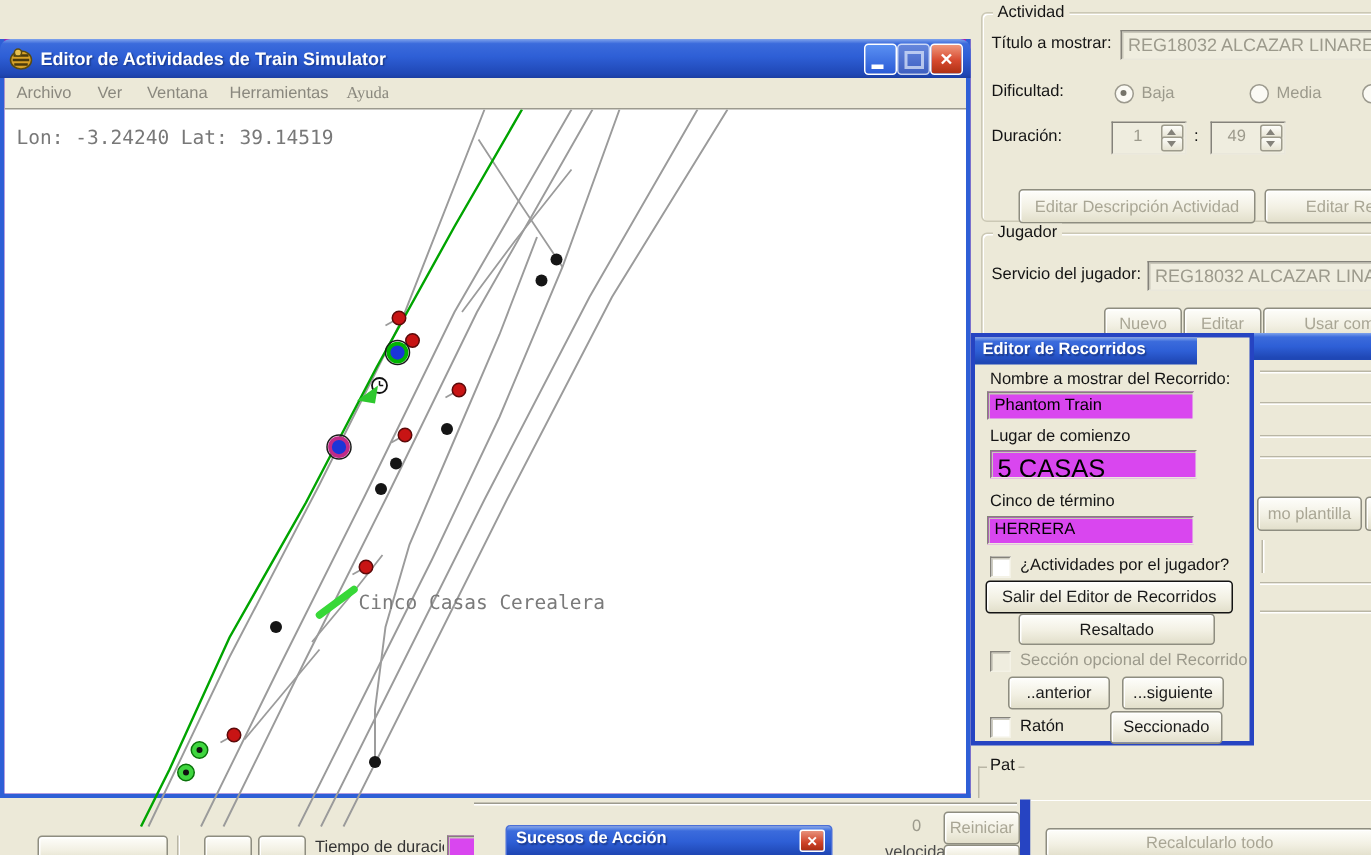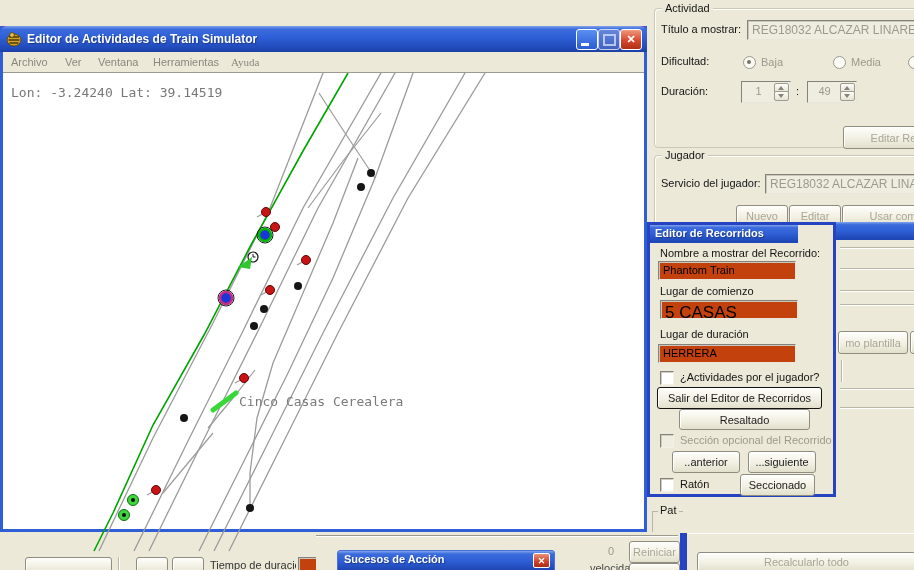--- a/index.html
+++ b/index.html
@@ -16,21 +16,21 @@
     display:flex;align-items:center;}
   .titletext{font:bold 12px "Liberation Sans",sans-serif;color:#fff;text-shadow:1px 1px 1px #1b3a8c;white-space:nowrap;}
   .wbtn{position:absolute;top:3px;width:20px;height:19px;border:1px solid #fff;border-radius:3px;
     font:bold 11px "Liberation Sans",sans-serif;color:#fff;display:flex;align-items:center;justify-content:center;}
   .wbtn.min{background:linear-gradient(180deg,#5A90F2,#2B5BD7);}
   .wbtn.max{background:linear-gradient(180deg,#7490DC,#4A68C4);opacity:.75;}
   .wbtn.close{background:linear-gradient(180deg,#F0977B,#D6492F 55%,#AE3014);}
   .minbar{position:absolute;left:4px;bottom:3px;width:8px;height:3px;background:#fff;}
   .maxsq{position:absolute;left:4px;top:4px;width:9px;height:8px;border:2px solid #E6ECFA;}
   
-  .tb{position:absolute;background:#c2410c;border:1px solid;border-color:#84827A #E9E7DB #E9E7DB #84827A;
+  .tb{position:absolute;background:#d946ef;border:1px solid;border-color:#84827A #E9E7DB #E9E7DB #84827A;
       box-shadow:inset 1px 1px 0 #C9C7BA;font:12px "Liberation Sans",sans-serif;color:#000;
       padding:2px 4px;white-space:nowrap;overflow:hidden;}
   .tb.dis{background:#EFEDDF;color:#9C9A8C;}
   .btn{position:absolute;display:flex;align-items:center;justify-content:center;
       font:11px "Liberation Sans",sans-serif;color:#1a1a1a;white-space:nowrap;overflow:hidden;
       background:linear-gradient(180deg,#FEFEFB,#F2F0E3 55%,#E2DFCB);
       border:1px solid #8E8D80;border-radius:3px;box-shadow:inset 1px 1px 0 #fff;}
   .btn.dis{color:#A9A695;}
   .btn.default{border:1px solid #141414;}
   .chk{position:absolute;width:12px;height:12px;background:#fff;border:1px solid;
@@ -157,20 +157,21 @@
       <span class="val">1</span>
       <span class="spin-btn spin-up"></span>
       <span class="spin-btn spin-dn"></span>
     </div>
     <span class="lbl" style="left:141px;top:76px;">:</span>
     <div class="spin" style="left:152px;top:72px;width:48px;height:20px;">
       <span class="val">49</span>
       <span class="spin-btn spin-up"></span>
       <span class="spin-btn spin-dn"></span>
     </div>
+    <div class="btn dis" style="left:24px;top:117px;width:156px;height:21px;">Editar Descripción Actividad</div>
     <div class="btn dis" style="left:188px;top:117px;width:132px;height:21px;">Editar Resumen</div>
   </div>
 
   <div class="grp" style="left:654px;top:155px;width:310px;height:112px;">
     <span class="grp-title">Jugador</span>
     <span class="lbl" style="left:6px;top:21px;">Servicio del jugador:</span>
     <div class="tb dis" style="left:110px;top:18px;width:210px;height:14px;">REG18032 ALCAZAR LINARES</div>
     <div class="btn dis" style="left:81px;top:49px;width:50px;height:20px;">Nuevo</div>
     <div class="btn dis" style="left:134px;top:49px;width:50px;height:20px;">Editar</div>
     <div class="btn dis" style="left:187px;top:49px;width:130px;height:20px;">Usar como plan</div>
@@ -191,21 +192,21 @@
 
   <div class="abs" style="left:647px;top:222px;width:183px;height:269px;border:3px solid #2644C2;background:#ECE9D8;z-index:20;">
     <div class="smallbar" style="left:0;top:0;width:148px;">
       <span class="titletext" style="position:absolute;left:5px;top:2px;font-size:11px;">Editor de Recorridos</span>
     </div>
     <div class="abs" style="left:0;top:18px;width:183px;height:251px;">
       <span class="lbl" style="left:10px;top:4px;font-size:11px;">Nombre a mostrar del Recorrido:</span>
       <div class="tb" style="left:8px;top:18px;width:128px;height:13px;font-size:11px;">Phantom Train</div>
       <span class="lbl" style="left:10px;top:42px;">Lugar de comienzo</span>
       <div class="tb" style="left:10px;top:57px;width:128px;height:13px;font-size:17px;">5 CASAS</div>
-      <span class="lbl" style="left:10px;top:85px;">Lugar de duración</span>
+      <span class="lbl" style="left:10px;top:85px;">Cinco de término</span>
       <div class="tb" style="left:8px;top:101px;width:128px;height:13px;font-size:11px;">HERRERA</div>
       <span class="chk" style="left:10px;top:128px;"></span>
       <span class="lbl" style="left:30px;top:128px;">¿Actividades por el jugador?</span>
       <div class="btn default" style="left:7px;top:144px;width:163px;height:20px;">Salir del Editor de Recorridos</div>
       <div class="btn" style="left:29px;top:166px;width:129px;height:19px;">Resaltado</div>
       <span class="chk dis" style="left:10px;top:191px;"></span>
       <span class="lbl gray" style="left:30px;top:191px;">Sección opcional del Recorrido</span>
       <div class="btn" style="left:22px;top:208px;width:66px;height:20px;">..anterior</div>
       <div class="btn" style="left:98px;top:208px;width:66px;height:20px;">...siguiente</div>
       <span class="chk" style="left:10px;top:235px;"></span>

